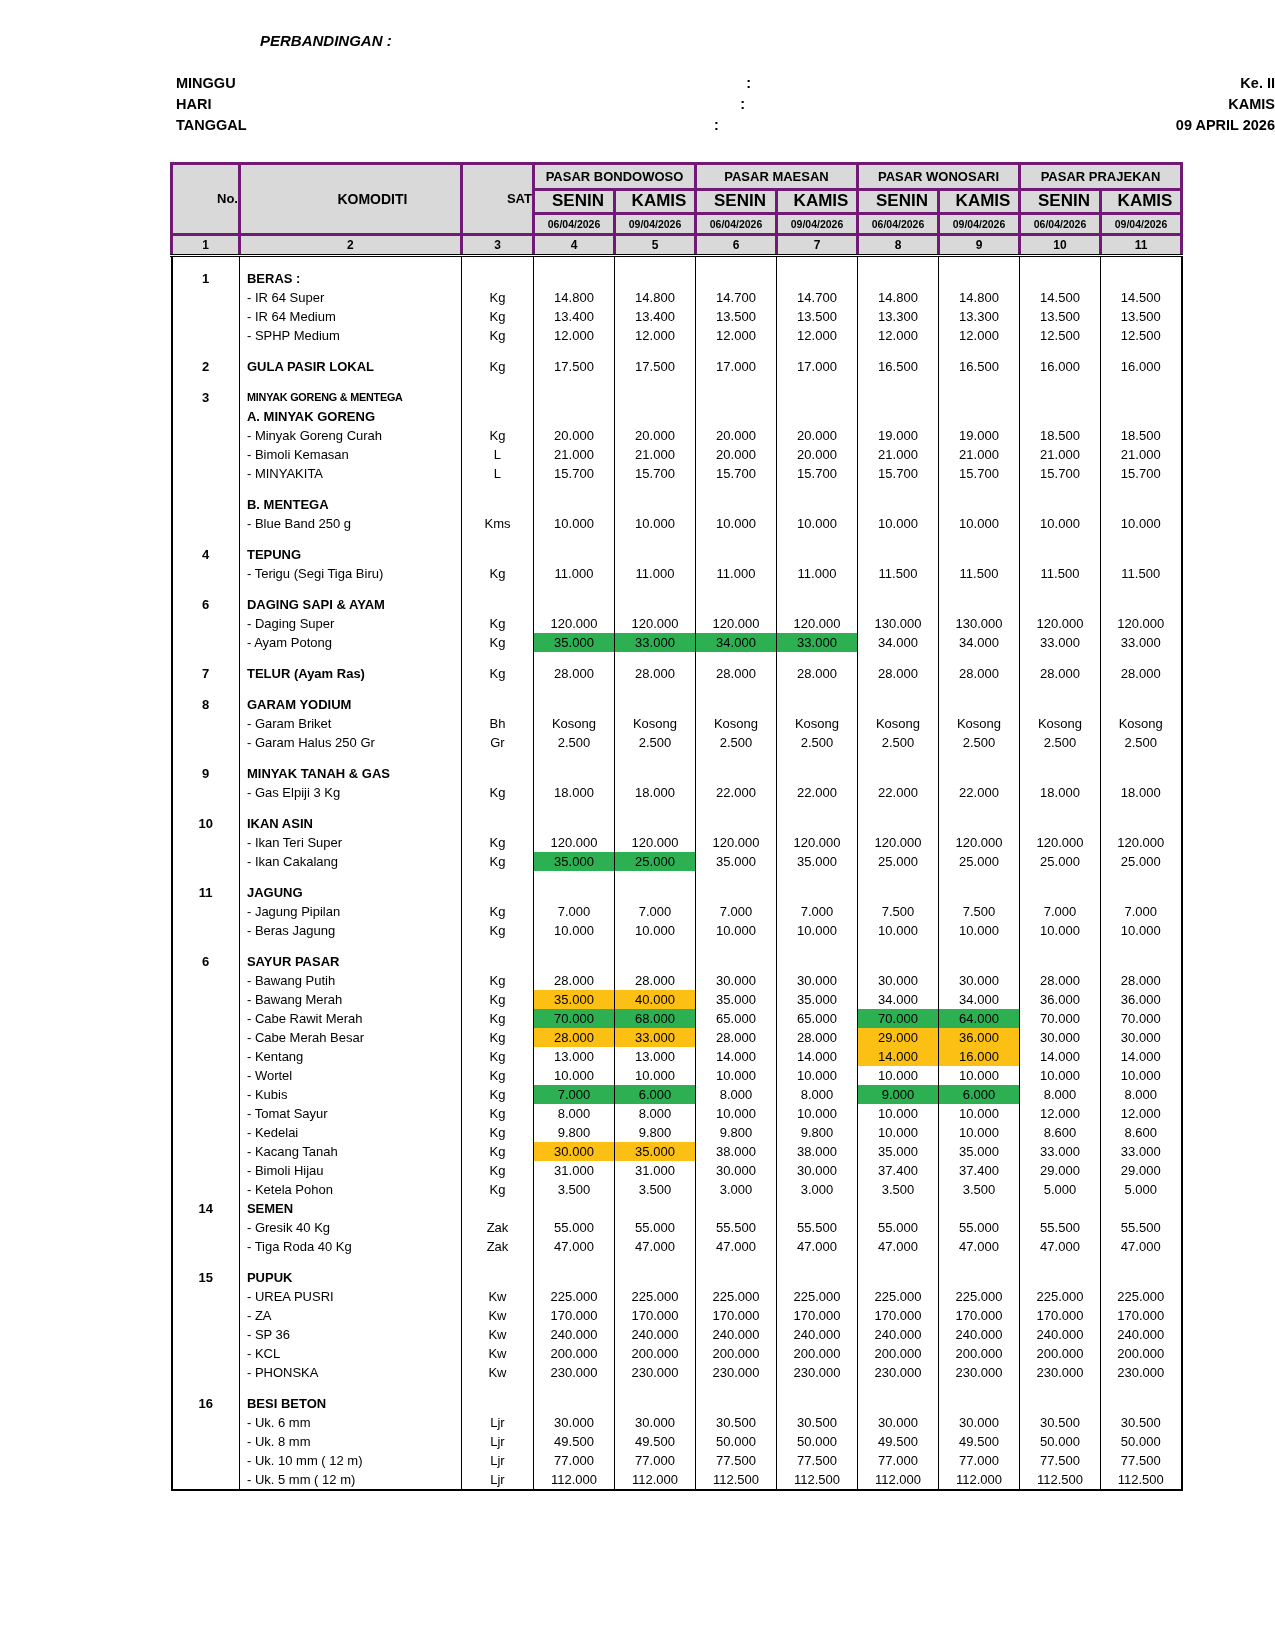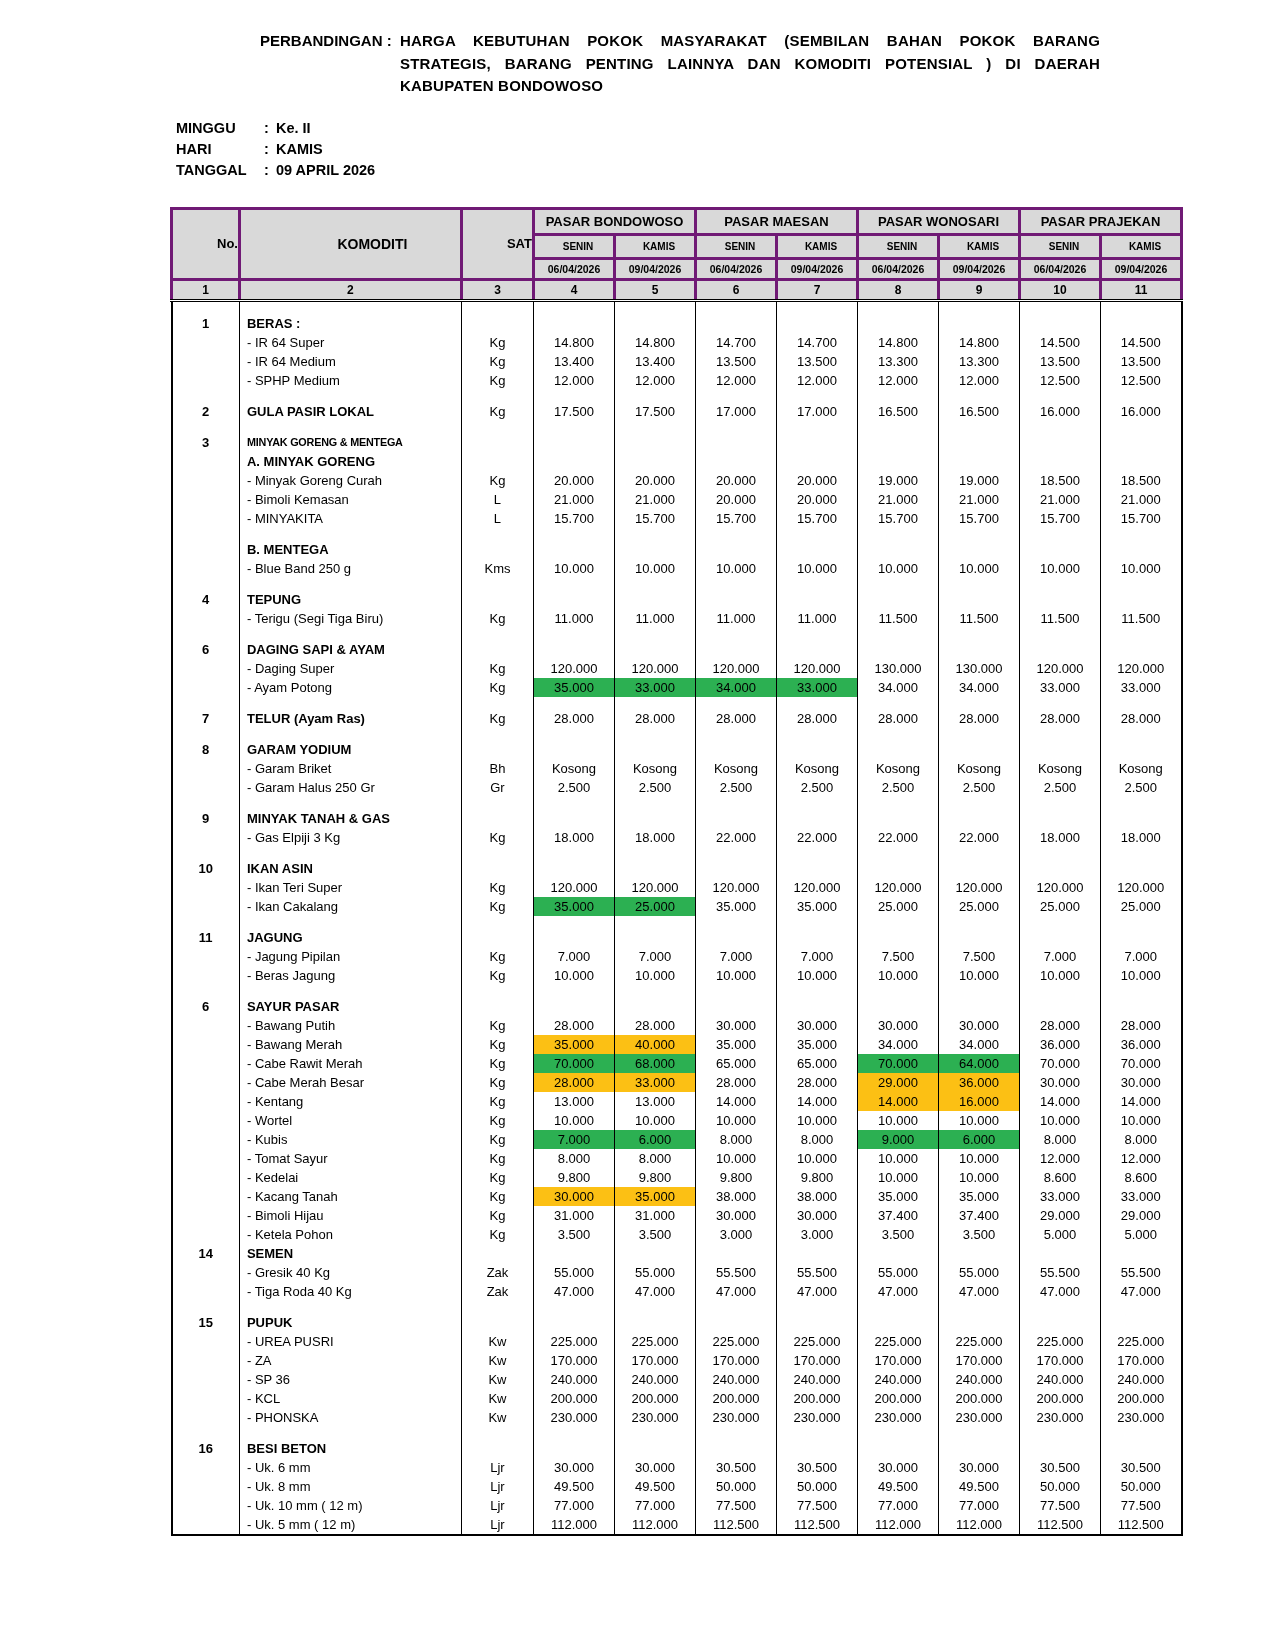--- a/index.html
+++ b/index.html
@@ -1,53 +1,52 @@
 <!DOCTYPE html>
 <html style="--header-bg: #d9d9d9; --hl-green: #2cb052; --hl-orange: #fcc014;"><head>
 <meta charset="utf-8">
 <style>
   html,body{margin:0;padding:0;background:#fff;color:#000;}
   body{width:1275px;height:1650px;font-family:"Liberation Sans",sans-serif;position:relative;overflow:hidden;}
 
-  .title-block{display:flex;margin:30px 0 0 260px;width:840px;}
+  .title-block{display:flex;margin:30px 0 0 260px;width:840px;font-style:italic;}
   .title-label{font-weight:bold;font-size:15px;white-space:nowrap;width:140px;line-height:1.5;}
   .title-text{font-weight:bold;font-size:15px;flex:1;text-align:justify;line-height:1.5;letter-spacing:0.2px;}
 
   .meta{margin:20px 0 0 176px;font-weight:bold;font-size:14.5px;line-height:21px;}
-  .meta-row{display:flex;}
+  .meta-row{display:flex;justify-content:space-between;}
   .meta-label{width:88px;}
   .meta-sep{width:12px;}
 
   table{border-collapse:collapse;table-layout:fixed;margin:26px 0 0 170px;border:2px solid #000;}
   th,td{padding:0;overflow:hidden;white-space:nowrap;}
 
   thead th{background:var(--header-bg);border:3px solid #701a75;font-weight:bold;text-align:center;}
   th.market{font-size:13px;height:23px;}
-  th.day{font-size:10px;height:21px;padding-left:8px;}
+  th.day{font-size:17px;height:21px;padding-left:8px;}
   th.date{font-size:10.5px;height:18px;}
   tr.colnum th{font-size:12px;height:18px;border-bottom:3px double #000;}
   th.corner{font-size:13px;padding-left:44px;}
   th.corner.kom{font-size:14px;}
 
   tbody td{border-left:1px solid #000;border-right:1px solid #000;border-top:none;border-bottom:none;
            font-size:13px;height:19px;line-height:19px;text-align:center;vertical-align:middle;}
   tr.spacer td{height:12px;line-height:12px;}
   td.c-kom{text-align:left;padding-left:7px;}
   td.c-no{font-weight:bold;}
   tr.section td.c-kom, tr.subsection td.c-kom{font-weight:bold;margin-left:44px;}
   tr.section-small td.c-kom{font-weight:bold;font-size:10.8px;letter-spacing:-0.2px;}
   td.hl-g{background:var(--hl-green);}
   td.hl-o{background:var(--hl-orange);}
 </style>
 </head>
 <body>
 
 <div class="title-block">
   <div class="title-label">PERBANDINGAN :</div>
-  <div class="title-text">HARGA KEBUTUHAN POKOK MASYARAKAT (SEMBILAN BAHAN POKOK BARANG STRATEGIS, BARANG PENTING LAINNYA DAN KOMODITI POTENSIAL ) DI DAERAH KABUPATEN BONDOWOSO</div>
 </div>
 
 <div class="meta">
   <div class="meta-row">
     <span class="meta-label">MINGGU</span>
       <span class="meta-sep">:</span>
       <span>Ke. II</span>
   </div>
   <div class="meta-row">
     <span class="meta-label">HARI</span>

